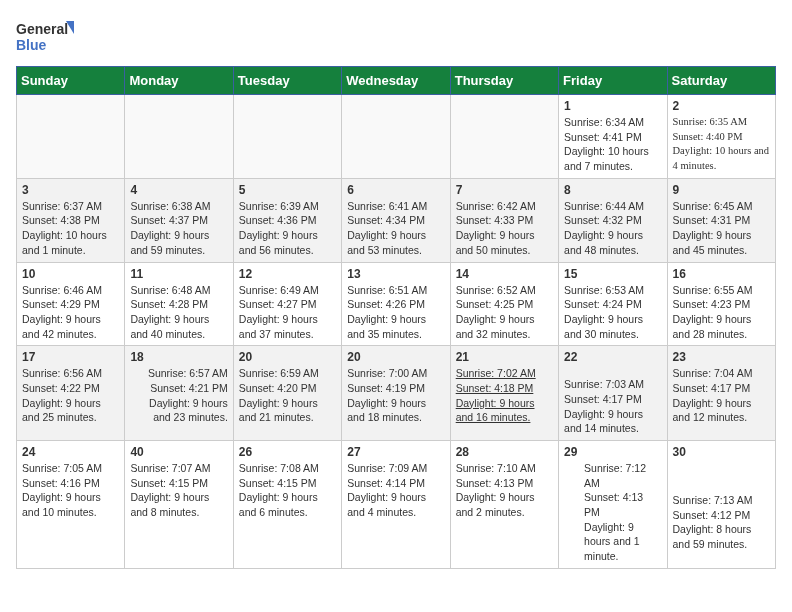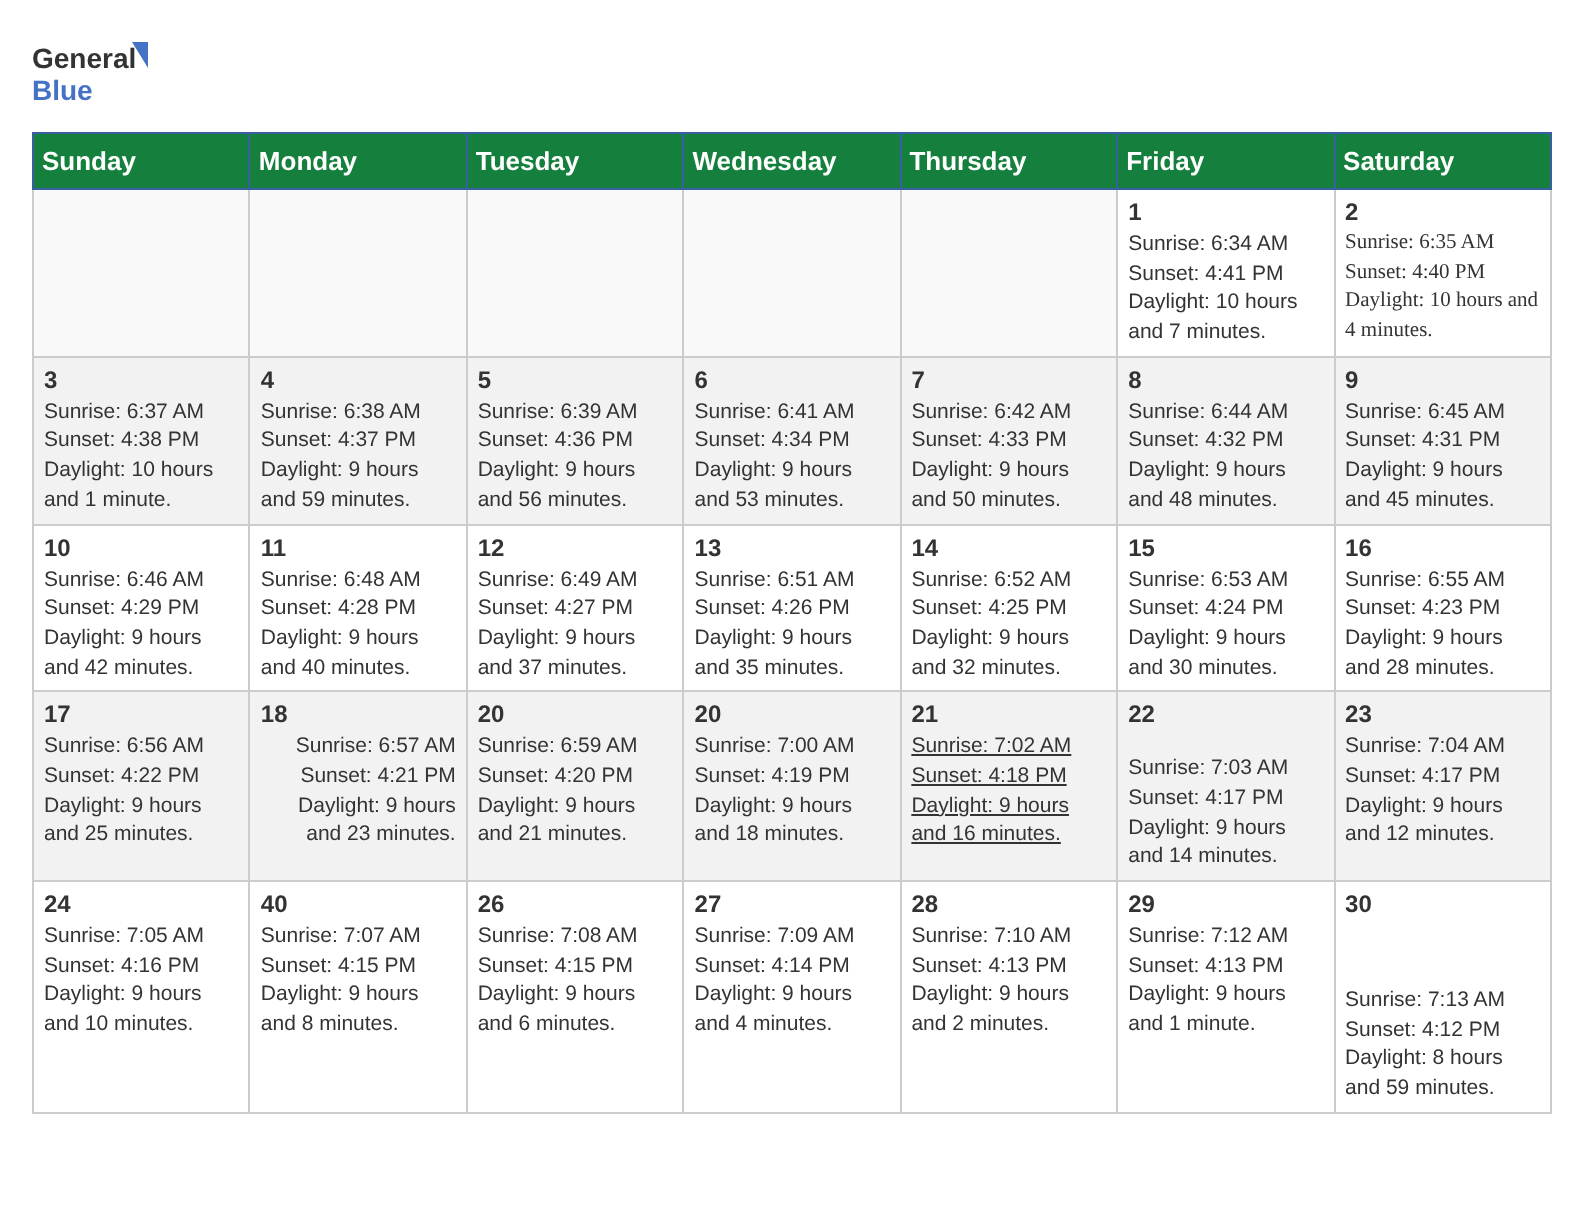--- a/index.html
+++ b/index.html
@@ -284,21 +284,21 @@
 Daylight: 9 hours and 4 minutes.</div>
         </td>
         <td>
           <span class="day-num">28</span>
           <div class="day-info" style="white-space: pre-line;">Sunrise: 7:10 AM
 Sunset: 4:13 PM
 Daylight: 9 hours and 2 minutes.</div>
         </td>
         <td>
           <span class="day-num">29</span>
-          <div class="day-info" style="white-space: pre-line;">Sunrise: 7:12 AM
+          <div class="day-info" style="white-space: pre-line; margin-left: 20px;">Sunrise: 7:12 AM
 Sunset: 4:13 PM
 Daylight: 9 hours and 1 minute.</div>
         </td>
         <td>
           <span class="day-num">30</span>
           <div class="day-info" style="white-space: pre-line; margin-top: 34px;">Sunrise: 7:13 AM
 Sunset: 4:12 PM
 Daylight: 8 hours and 59 minutes.</div>
         </td>
       </tr>

